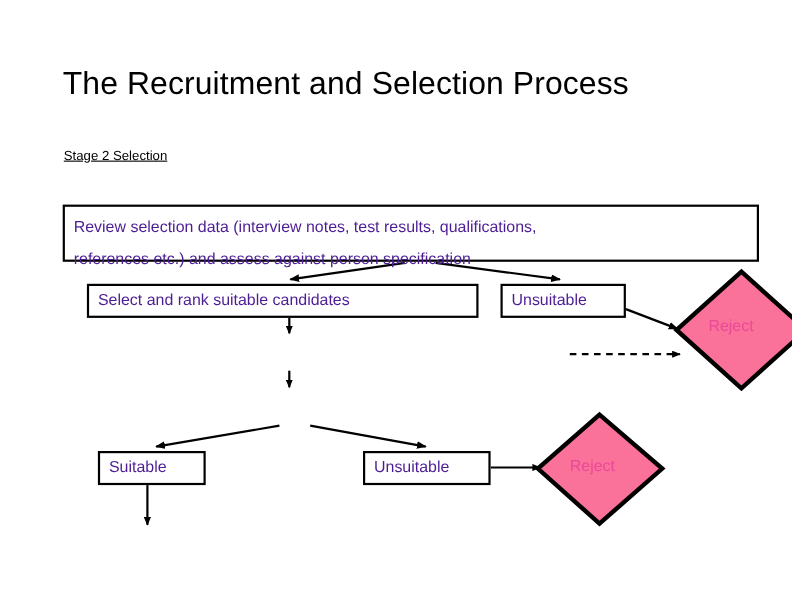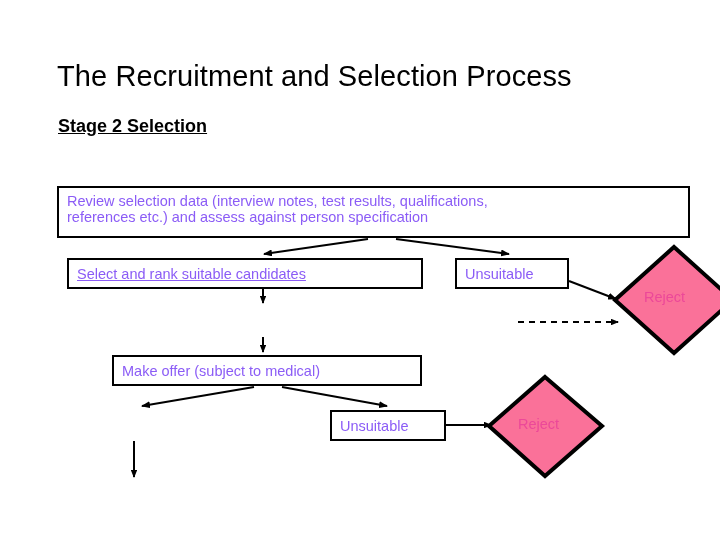--- a/index.html
+++ b/index.html
@@ -27,34 +27,34 @@
     width: 640px;
     font-size: 29px;
     font-weight: normal;
     letter-spacing: 0.1px;
     white-space: nowrap;
     color: #000000;
   }
   #stage-subtitle {
     position: absolute;
     left: 46px;
-    top: 116px;
-    font-size: 18px;
-    font-weight: bold;
+    top: 134px;
+    font-size: 12px;
+    font-weight: normal;
     text-decoration: underline;
     color: #000000;
   }
   .flow-box {
     position: absolute;
     box-sizing: border-box;
     border: 2px solid #000000;
     background: #ffffff;
-    color: #8b5cf6;
+    color: #4c1d95;
     font-size: 14.5px;
-    line-height: 16px;
+    line-height: 29px;
     display: flex;
     align-items: center;
     padding-left: 8px;
     padding-right: 14px;
     white-space: pre-line;
   }
   .flow-box.two-line {
     align-items: flex-start;
     padding-top: 5px;
   }
@@ -113,27 +113,27 @@
     <line x1="122" y1="441" x2="122" y2="477" stroke="#000000" stroke-width="2" marker-end="url(#arrowhead-sm)"></line>
 
     <polygon points="662,247 721,300 662,353 603,300" fill="#FA7199" stroke="#000000" stroke-width="4"></polygon>
 
     <polygon points="533,377 590,426 533,476 477,426" fill="#FA7199" stroke="#000000" stroke-width="4"></polygon>
   </svg>
 
   <div class="flow-box two-line" style="left:45px; top:186px; width:633px; height:52px;">Review selection data (interview notes, test results, qualifications,
 references etc.) and assess against person specification</div>
 
-  <div class="flow-box" style="left:55px; top:258px; width:356px; height:31px;text-decoration:underline;">Select and rank suitable candidates</div>
+  <div class="flow-box" style="left:67px; top:258px; width:356px; height:31px;">Select and rank suitable candidates</div>
 
   <div class="flow-box" style="left:443px; top:258px; width:114px; height:31px;">Unsuitable</div>
 
   <div class="diamond-label" style="left:632px; top:289px;">Reject</div>
 
 
-  <div class="flow-box" style="left:100px; top:355px; width:310px; height:31px;">Make offer (subject to medical)</div>
 
+  <div class="flow-box" style="left:77px; top:410px; width:98px; height:31px;">Suitable</div>
 
   <div class="flow-box" style="left:318px; top:410px; width:116px; height:31px;">Unsuitable</div>
 
   <div class="diamond-label" style="left:506px; top:416px;">Reject</div>
 
 </div>
 
 </body></html>

